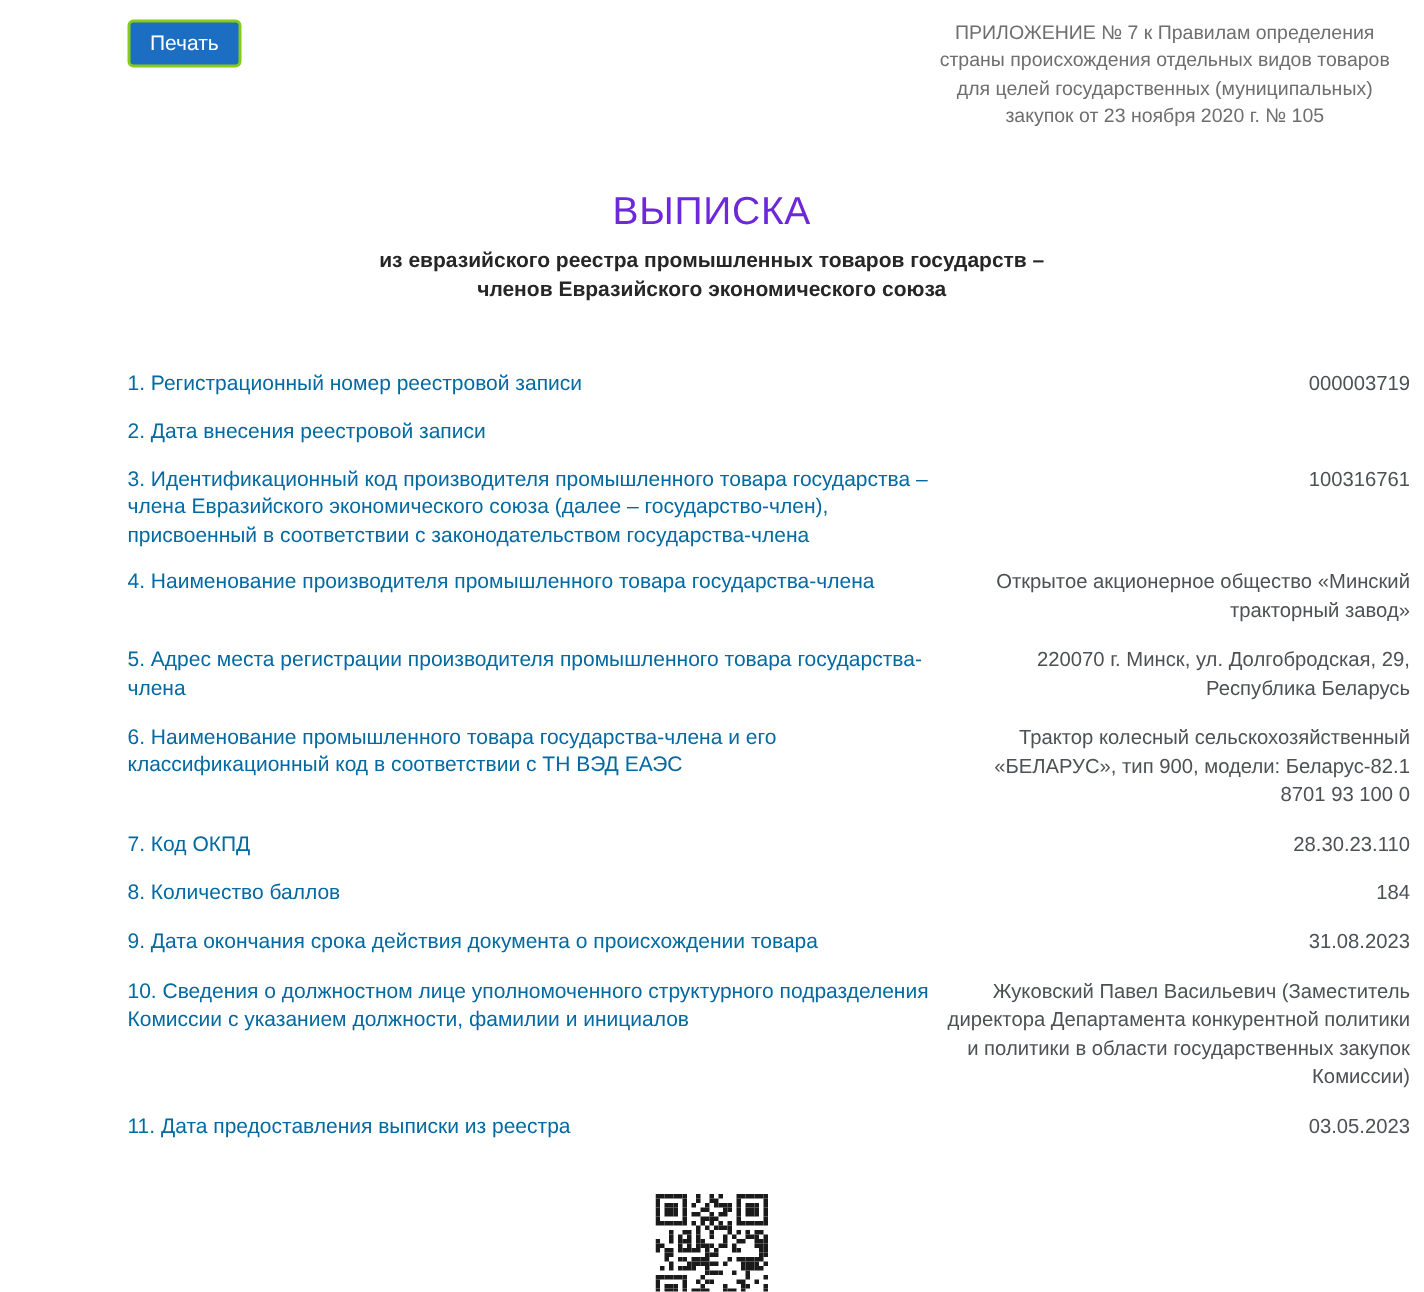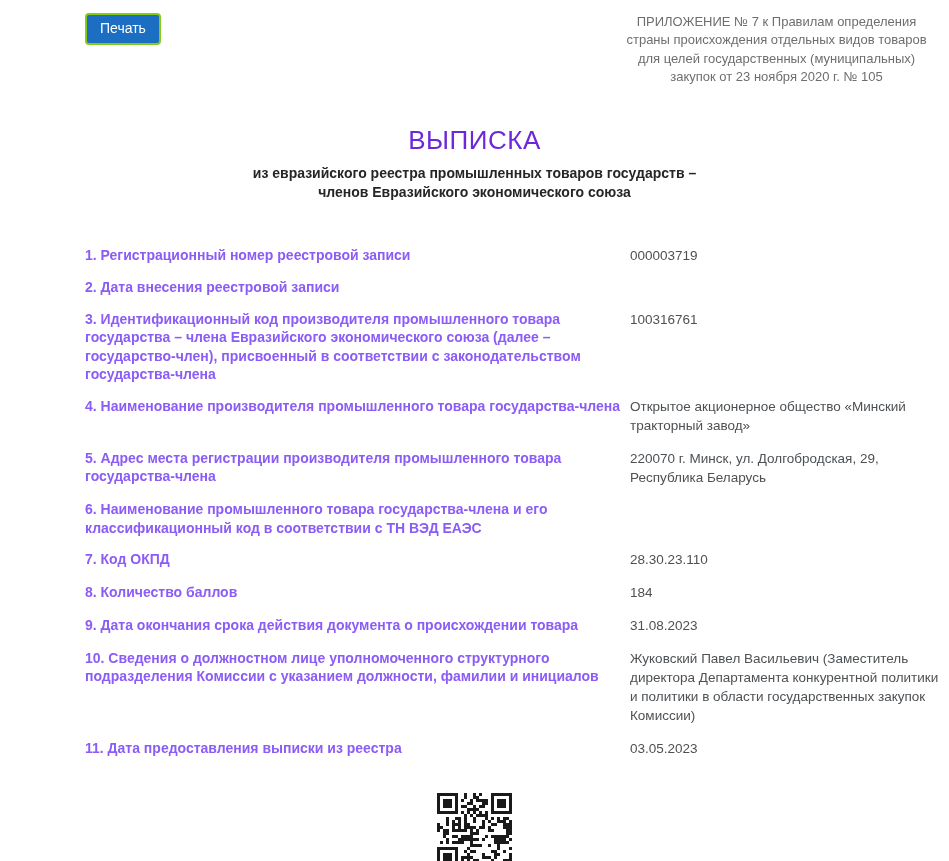--- a/index.html
+++ b/index.html
@@ -35,26 +35,26 @@
     line-height: 1.35; white-space: pre-line;
   }
 
   
   .rows { margin: 38px 9px 0 85px; }
   .row {
     display: flex; justify-content: space-between; align-items: flex-start;
     padding: 6px 0 7px;
   }
   .row-label {
-    flex: 0 0 545px; font-weight: bold; font-size: 14px; line-height: 1.32;
-    color: #8b5cf6;
+    flex: 0 0 545px; font-weight: normal; font-size: 14px; line-height: 1.32;
+    color: #0369a1;
   }
   .row-value {
     flex: 1 1 auto; font-size: 13.5px; line-height: 1.4; color: #4d5154;
-    text-align: left; white-space: pre-line; padding-top: 1px;
+    text-align: right; white-space: pre-line; padding-top: 1px;
   }
 
   
   .qr-wrap { margin-top: 28px; display: flex; justify-content: center; }
   .qr-box { width: 75px; height: 75px; }
   .qr-box svg { display: block; }
 </style>
 </head>
 <body>
 
@@ -86,20 +86,22 @@
     <div class="row">
       <div class="row-label">4. Наименование производителя промышленного товара государства-члена</div>
       <div class="row-value">Открытое акционерное общество «Минский тракторный завод»</div>
     </div>
     <div class="row">
       <div class="row-label">5. Адрес места регистрации производителя промышленного товара государства-члена</div>
       <div class="row-value">220070 г. Минск, ул. Долгобродская, 29, Республика Беларусь</div>
     </div>
     <div class="row">
       <div class="row-label">6. Наименование промышленного товара государства-члена и его классификационный код в соответствии с ТН ВЭД ЕАЭС</div>
+      <div class="row-value">Трактор колесный сельскохозяйственный «БЕЛАРУС», тип 900, модели: Беларус-82.1
+8701 93 100 0</div>
     </div>
     <div class="row">
       <div class="row-label">7. Код ОКПД</div>
       <div class="row-value">28.30.23.110</div>
     </div>
     <div class="row">
       <div class="row-label">8. Количество баллов</div>
       <div class="row-value">184</div>
     </div>
     <div class="row">

